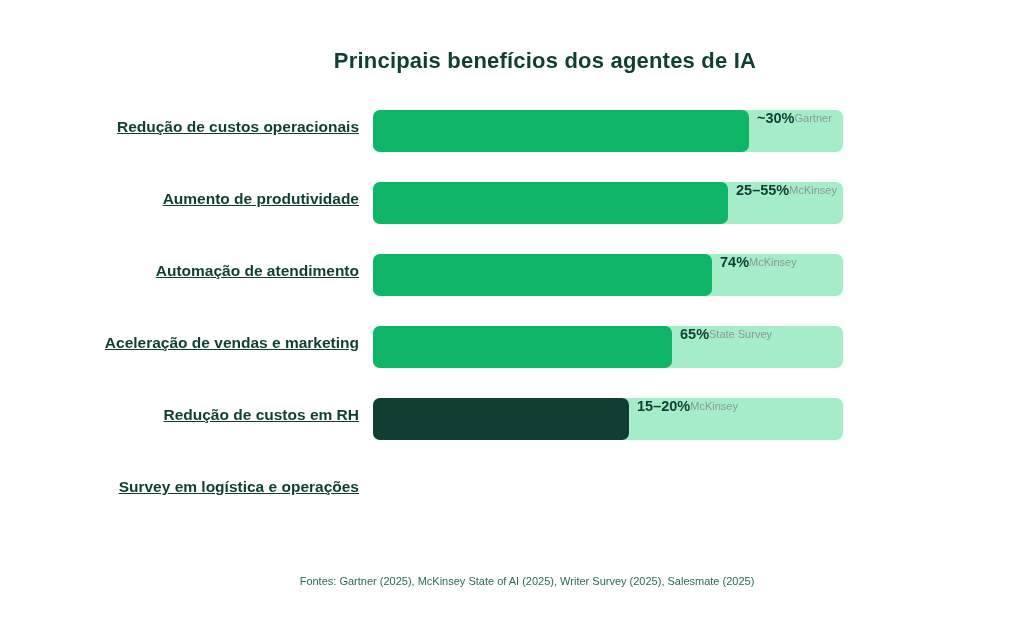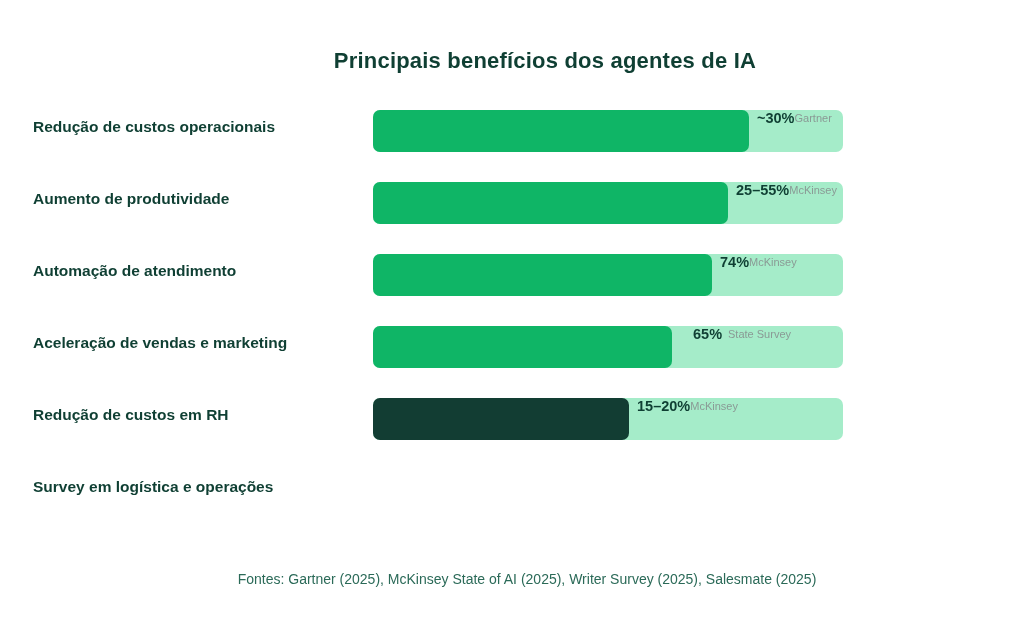--- a/index.html
+++ b/index.html
@@ -41,25 +41,27 @@
   .row {
     position: relative;
     height: 72px;
     display: flex;
     align-items: flex-start;
   }
   .row-label {
     width: 340px;
     padding-right: 14px;
     box-sizing: border-box;
+    text-align: right;
     font-size: 15.5px;
     font-weight: bold;
     color: #0f3f33;
     line-height: 1.2;
     padding-top: 14px;
+    text-decoration: underline;
   }
   .track-area {
     position: relative;
     width: 470px;
     height: 72px;
   }
   .track {
     position: absolute;
     top: 6px;
     left: 0;
@@ -97,21 +99,21 @@
     line-height: 1.2;
     white-space: nowrap;
     margin-top: 2px;
   }
   .footnote {
     position: absolute;
     bottom: 44px;
     left: 0;
     width: 988px;
     text-align: center;
-    font-size: 14px;
+    font-size: 11px;
     color: #2b6a58;
   }
 </style>
 </head>
 <body>
 
 <div class="chart-wrap">
 
   <div class="chart-title">Principais benefícios dos agentes de IA</div>
 
@@ -151,21 +153,21 @@
           <span class="source-text">McKinsey</span>
         </div>
       </div>
     </div>
 
     <div class="row">
       <div class="row-label">Aceleração de vendas e marketing</div>
       <div class="track-area">
         <div class="track"></div>
         <div class="bar" style="width:299px;background:#0fb566;"></div>
-        <div class="value-block" style="left:312px;gap:6px;">
+        <div class="value-block" style="left:299px;">
           <span class="value-text">65%</span>
           <span class="source-text">State Survey</span>
         </div>
       </div>
     </div>
 
     <div class="row">
       <div class="row-label">Redução de custos em RH</div>
       <div class="track-area">
         <div class="track"></div>

